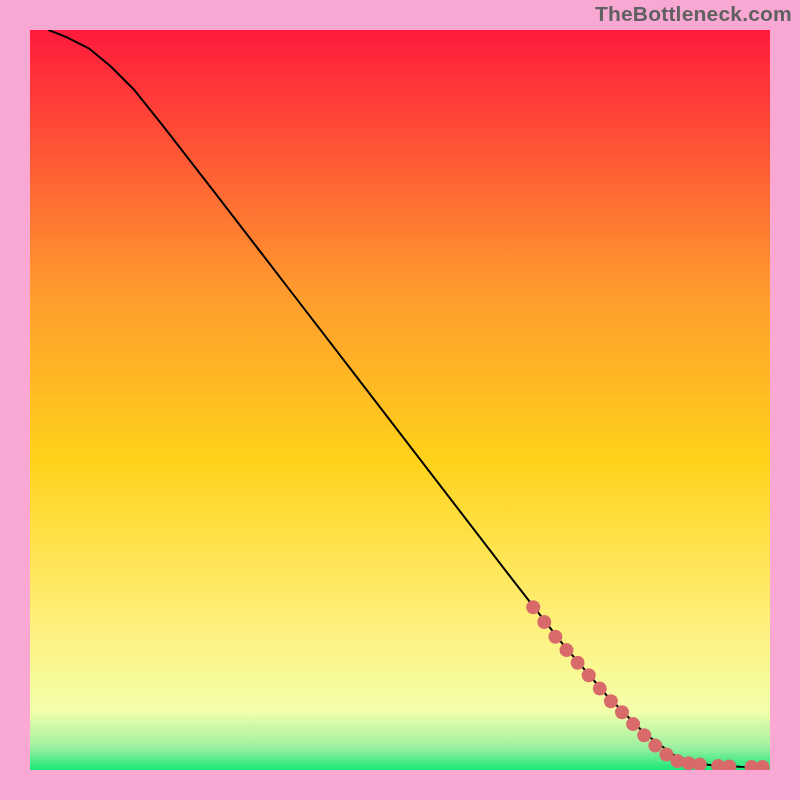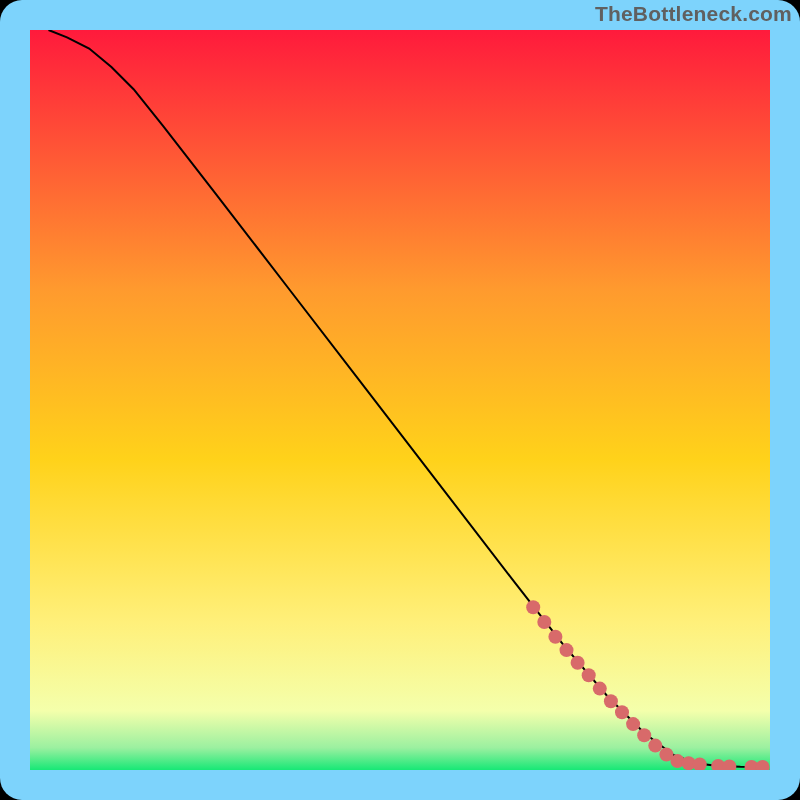--- a/index.html
+++ b/index.html
@@ -8,22 +8,21 @@
     width: 800px;
     height: 800px;
     background: #000;
     overflow: hidden;
     font-family: Arial, Helvetica, sans-serif;
   }
   .frame {
     position: relative;
     width: 800px;
     height: 800px;
-    background: #7dd3fc;
-    border-radius: 22px;
+    background: #f9a8d4;
   }
   .watermark {
     position: absolute;
     top: 2px;
     right: 8px;
     color: #606060;
     font-size: 21px;
     font-weight: 600;
     letter-spacing: 0.2px;
   }

